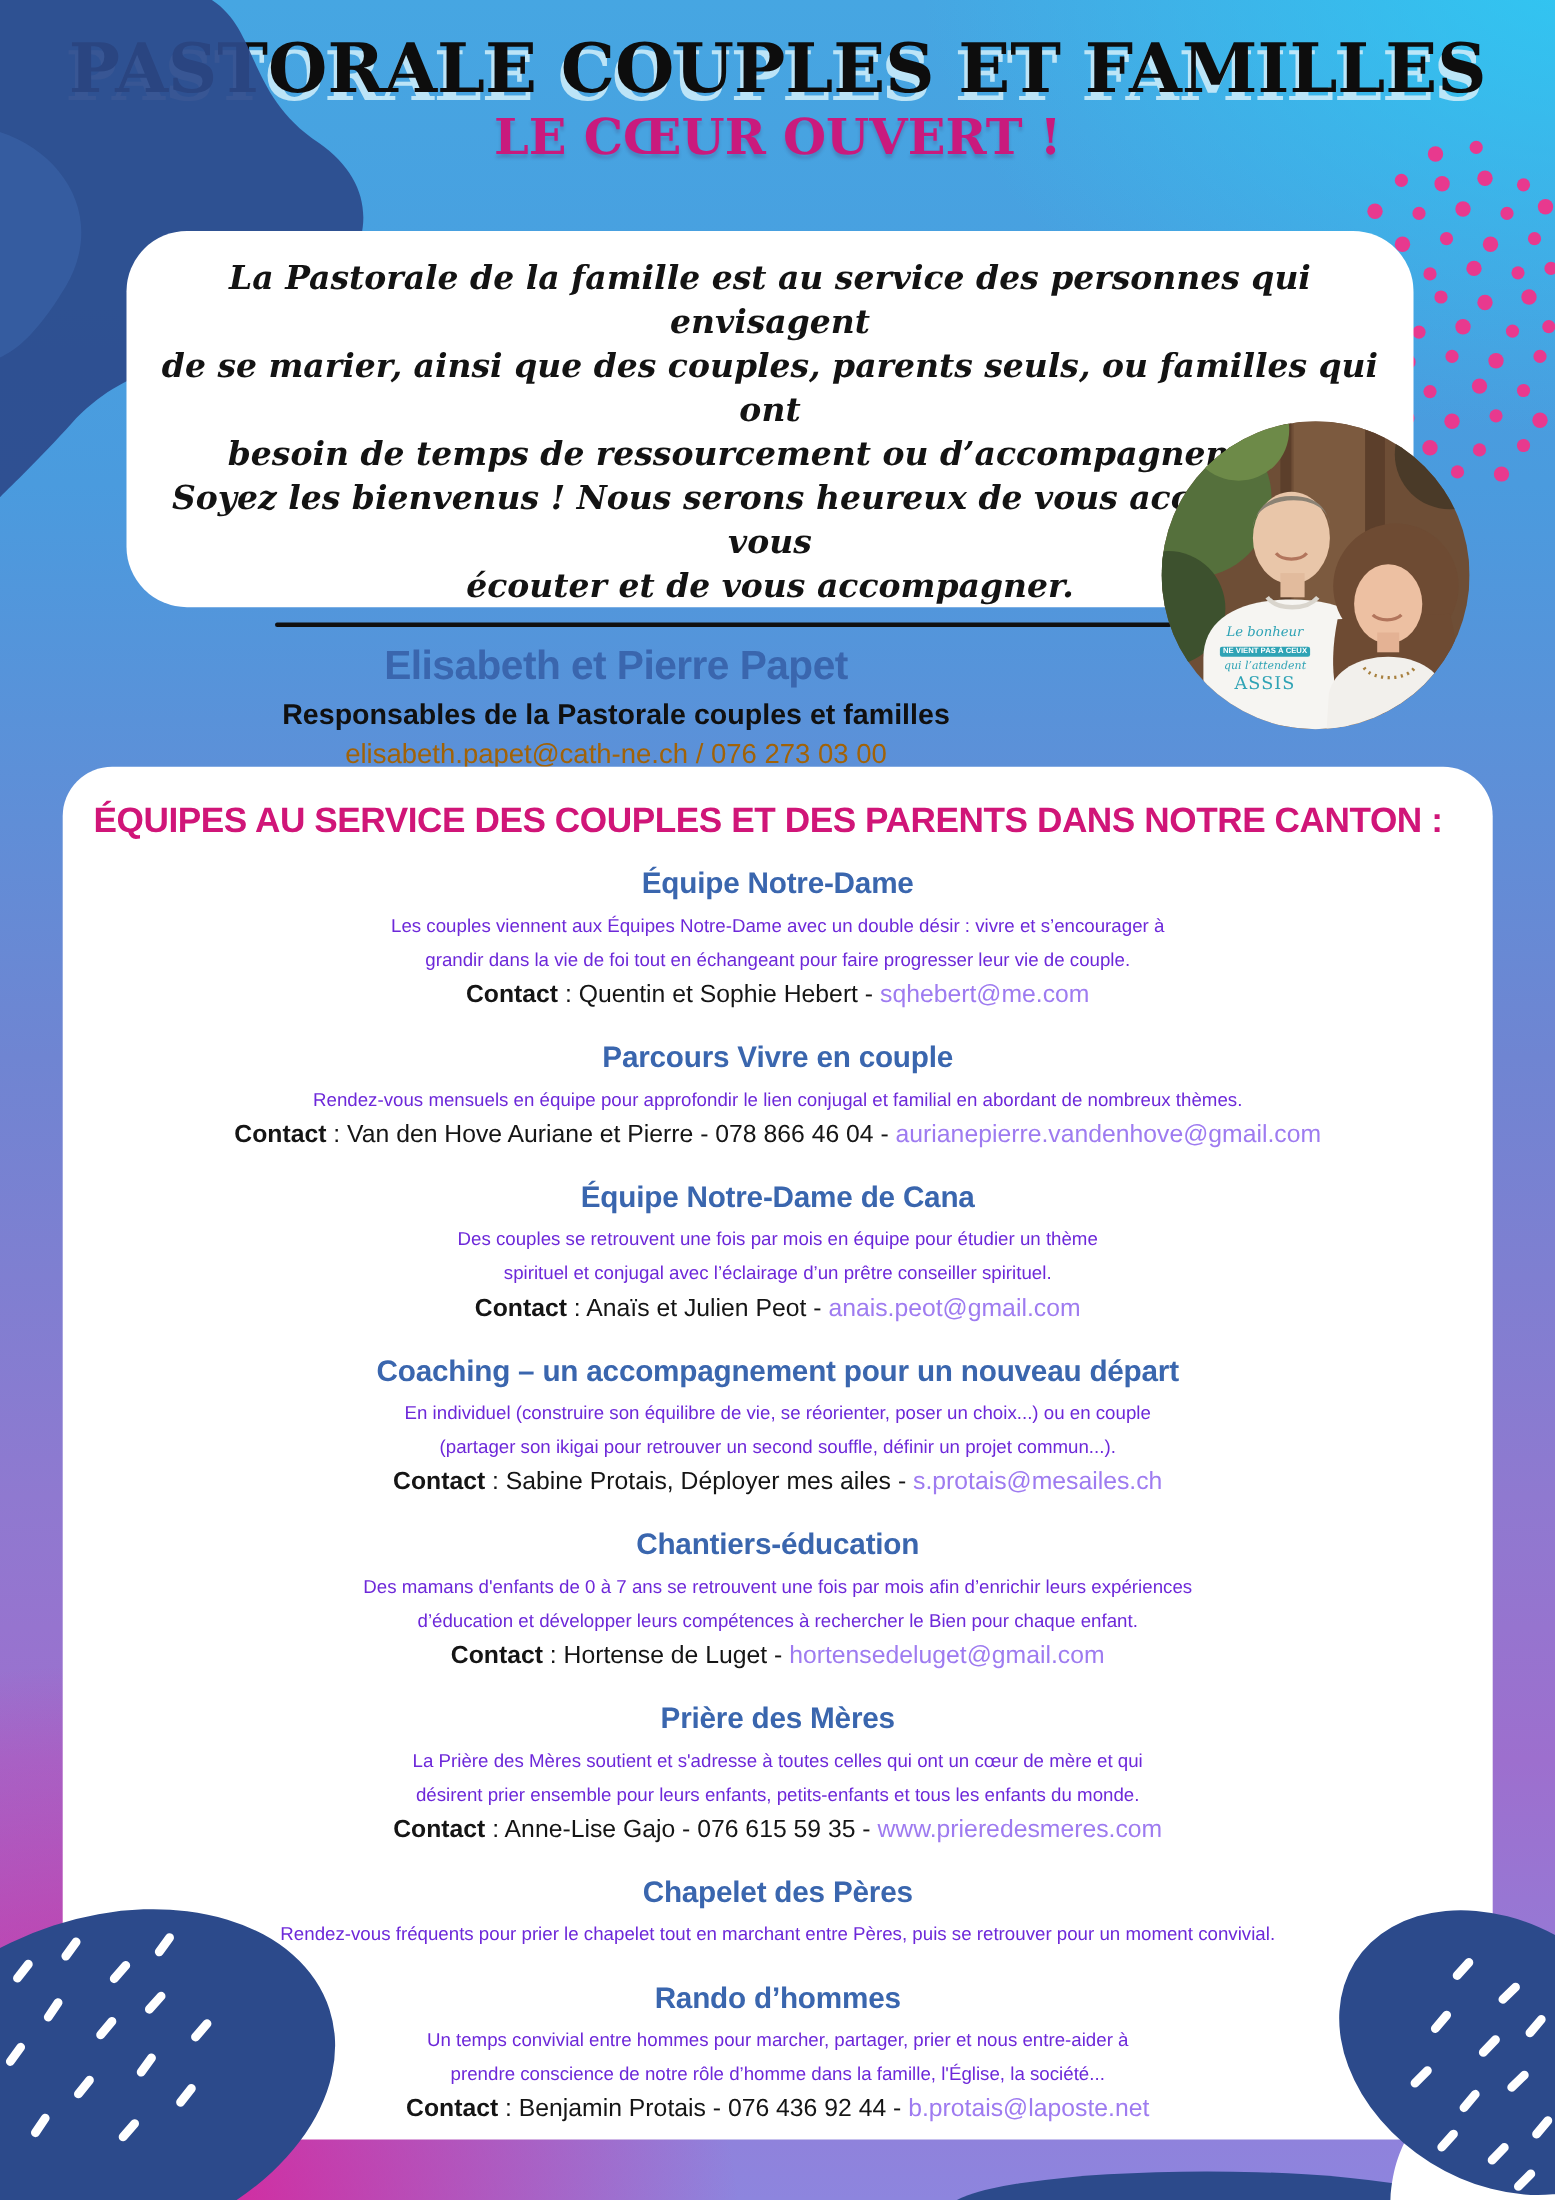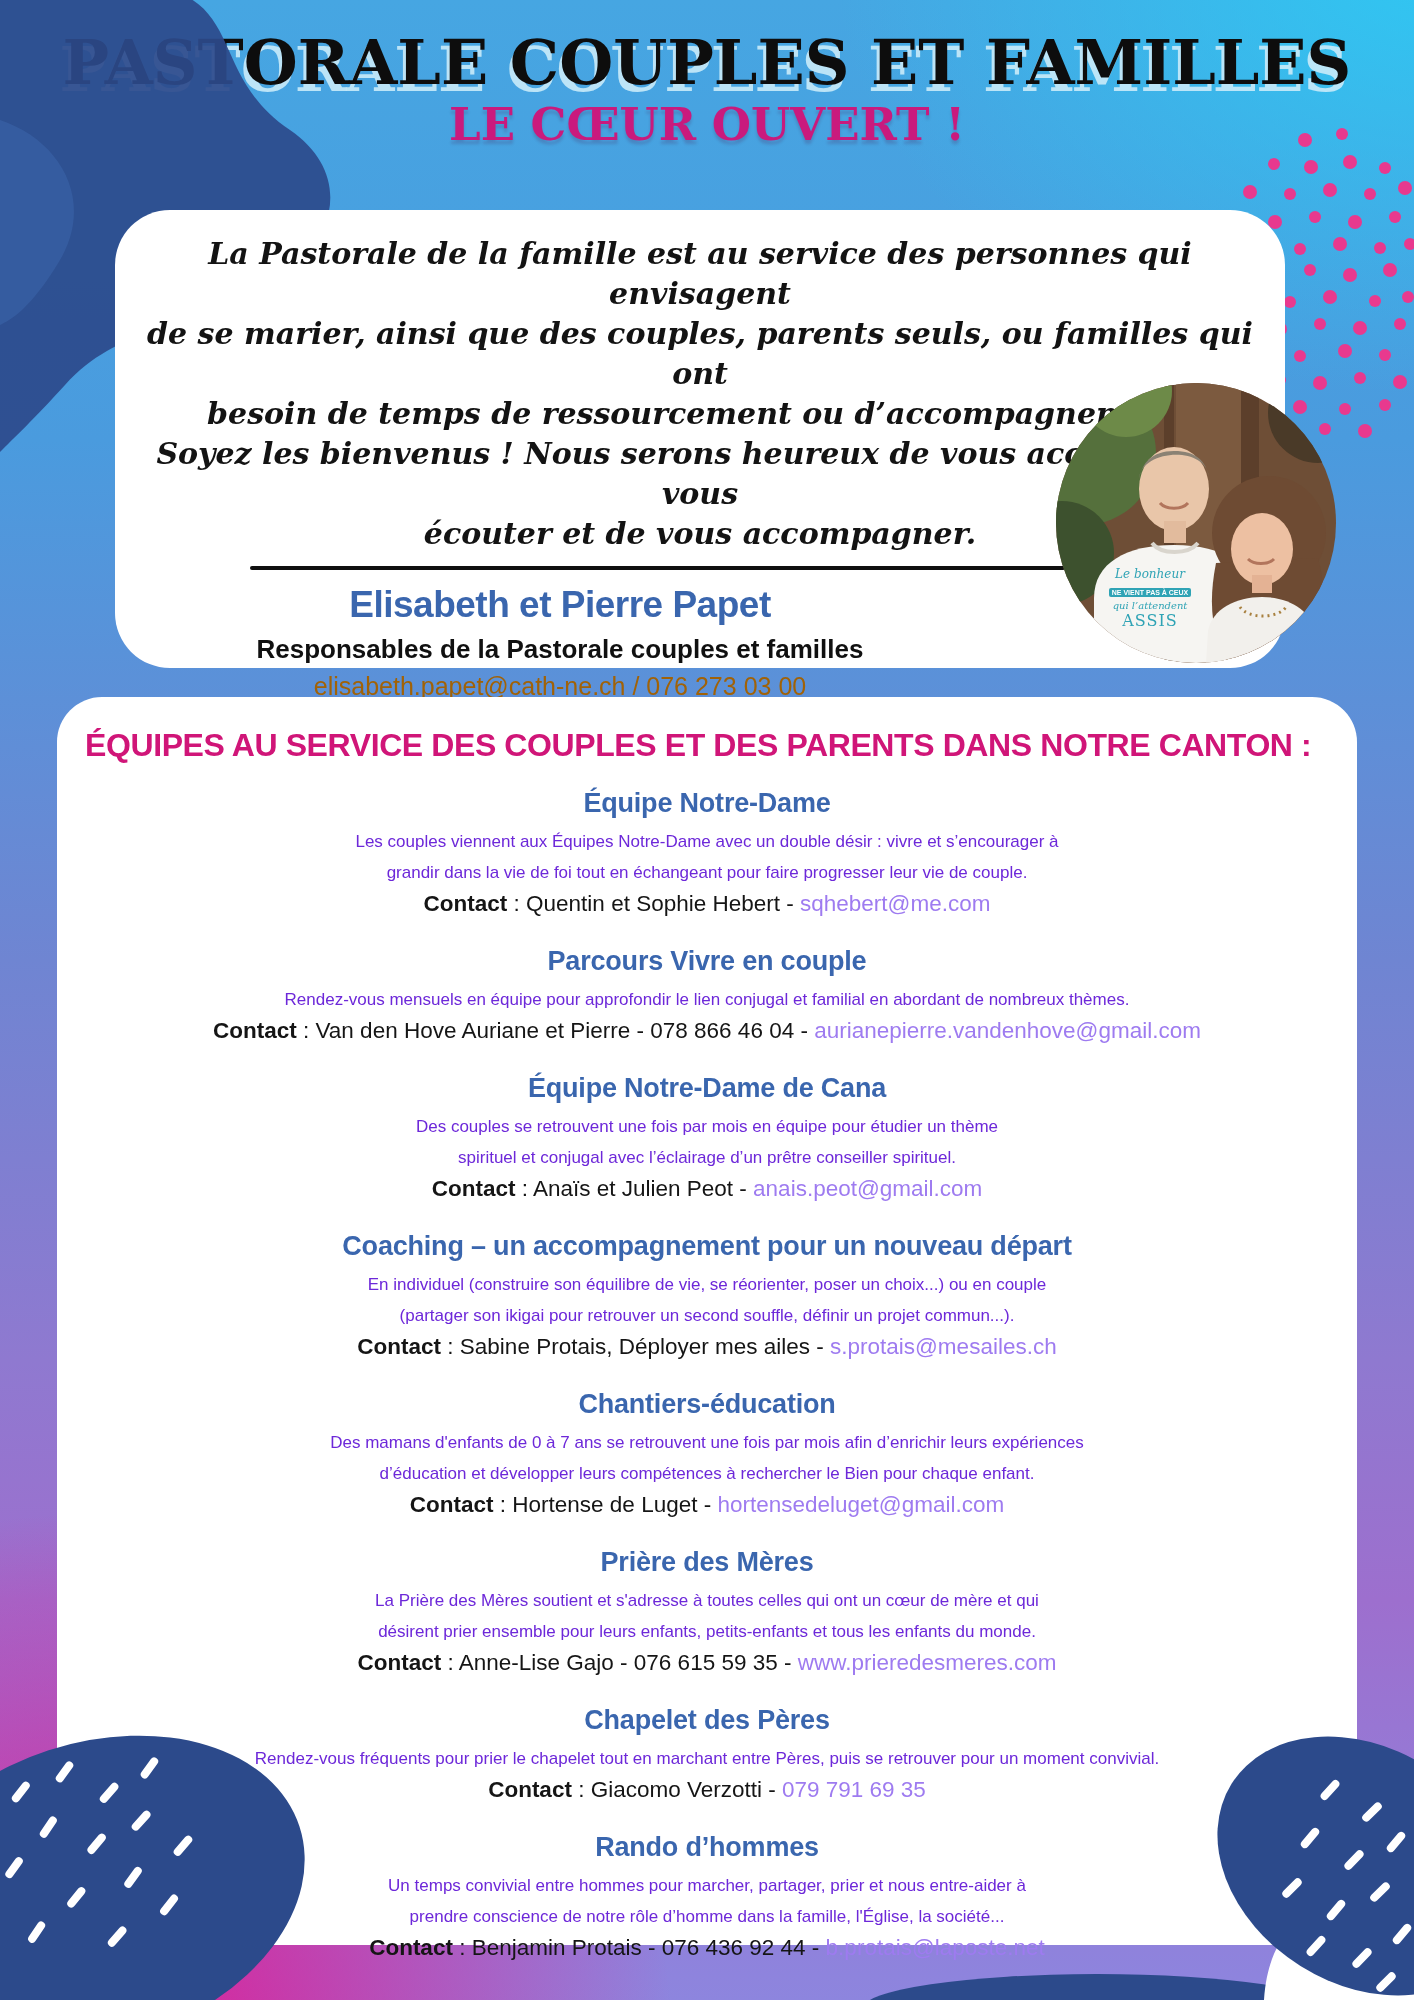--- a/index.html
+++ b/index.html
@@ -22,21 +22,21 @@
     white-space:nowrap;
   }
   .page-subtitle{
     position:absolute;top:98px;left:0;width:100%;text-align:center;
     font-family:"DejaVu Serif",serif;font-weight:800;font-size:45px;
     color:#c91a7d;text-shadow:0 4px 3px rgba(70,10,60,0.18);
   }
 
   
   .intro-card{
-    position:absolute;left:115px;top:210px;width:1170px;height:458px;
+    position:absolute;left:115px;top:210px;width:1170px;height:342px;
     background:#ffffff;border-radius:55px;z-index:2;
   }
   .intro-par{margin-top:24px;text-align:center;}
   .intro-par .pline{
     font-family:"DejaVu Serif",serif;font-style:italic;font-weight:700;
     font-size:30px;line-height:40px;color:#131313;
   }
   .divider{height:4px;width:815px;background:#101010;border-radius:3px;margin:12px 0 0 135px;}
   .names-block{width:820px;margin-left:35px;text-align:center;margin-top:14px;}
   .couple-names{font-size:37px;font-weight:700;color:#3a66ae;letter-spacing:-0.5px;}
@@ -239,21 +239,20 @@
     <div class="team">
       <div class="team-title">Prière des Mères</div>
       <div class="dline">La Prière des Mères soutient et s'adresse à toutes celles qui ont un cœur de mère et qui</div>
       <div class="dline">désirent prier ensemble pour leurs enfants, petits-enfants et tous les enfants du monde.</div>
       <div class="contact"><span class="b">Contact</span><span> : Anne-Lise Gajo - 076 615 59 35 - </span><span class="link">www.prieredesmeres.com</span></div>
     </div>
 
     <div class="team">
       <div class="team-title">Chapelet des Pères</div>
       <div class="dline nowrap">Rendez-vous fréquents pour prier le chapelet tout en marchant entre Pères, puis se retrouver pour un moment convivial.</div>
-      <div class="contact"><span class="b">Contact</span><span> : Giacomo Verzotti - </span><span class="link plain">079 791 69 35</span></div>
     </div>
 
     <div class="team">
       <div class="team-title">Rando d’hommes</div>
       <div class="dline">Un temps convivial entre hommes pour marcher, partager, prier et nous entre-aider à</div>
       <div class="dline">prendre conscience de notre rôle d’homme dans la famille, l'Église, la société...</div>
       <div class="contact"><span class="b">Contact</span><span> : Benjamin Protais - 076 436 92 44 - </span><span class="link">b.protais@laposte.net</span></div>
     </div>
 
   </div>

